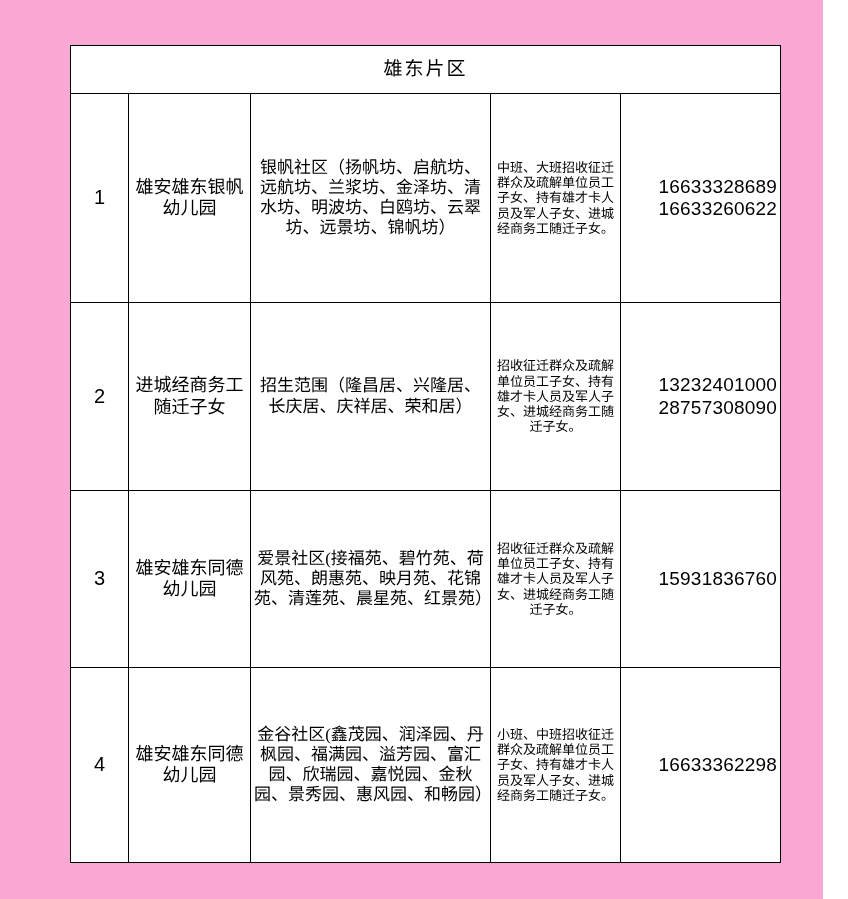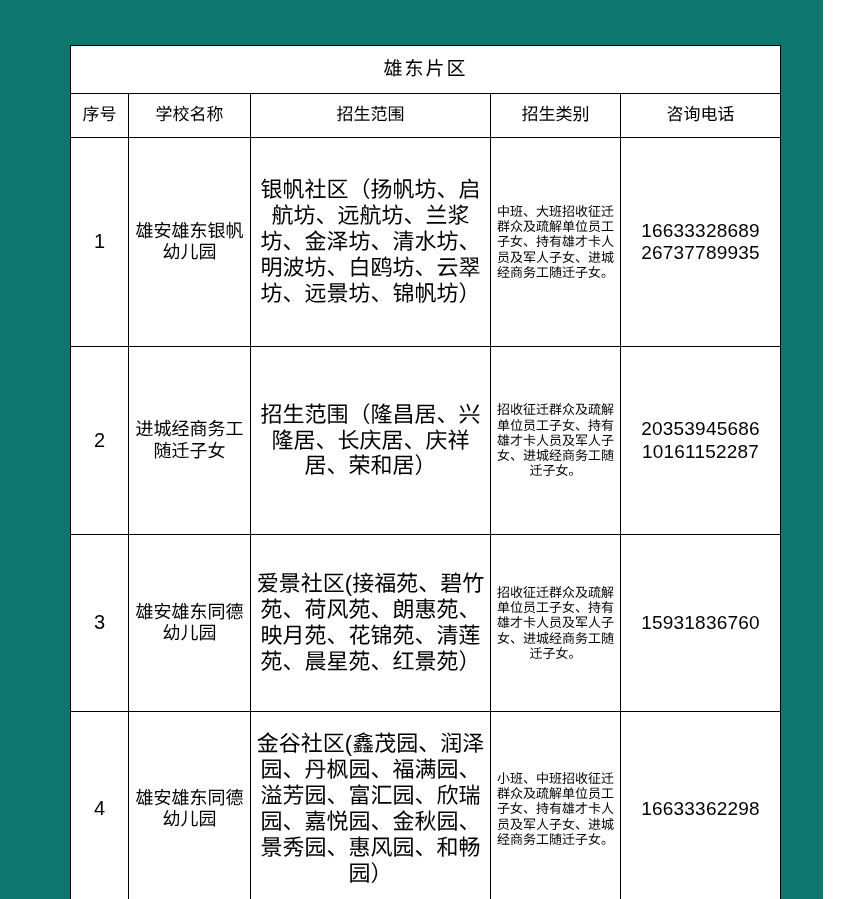--- a/index.html
+++ b/index.html
@@ -13,21 +13,21 @@
     background: #ffffff;
     font-family: "Liberation Sans", "DejaVu Sans", sans-serif;
     color: #000000;
     overflow: hidden;
   }
 
   .sheet {
     position: relative;
     width: 823px;
     height: 899px;
-    background: #0f766e;
+    background: #f9a8d4;
   }
 
   
   .table-wrap {
     position: absolute;
     left: 70px;
     top: 45px;
     width: 710px;
   }
 
@@ -73,36 +73,37 @@
 
   
   .idx-cell {
     font-size: 20px;
   }
   .school-cell {
     font-size: 18px;
     line-height: 1.3;
   }
   .scope-cell {
-    font-size: 22px;
+    font-size: 17px;
     line-height: 1.42;
     text-align: center;
+    font-family: Liberation Serif, serif;
   }
   .type-cell {
     font-size: 13px;
     line-height: 1.34;
     text-align: center;
   }
   .phone-cell {
     font-size: 19px;
     line-height: 1.35;
     letter-spacing: 0.2px;
   }
 
-  .phone-line { display: block; white-space: nowrap; }
+  .phone-line { display: block; white-space: nowrap; text-align: right; }
 
   
   tr.row-1 td { height: 204px; }
   tr.row-2 td { height: 183px; }
   tr.row-3 td { height: 172px; }
   tr.row-4 td { height: 190px; }
 </style>
 </head>
 <body>
 
@@ -114,47 +115,40 @@
         <col class="c-school">
         <col class="c-scope">
         <col class="c-type">
         <col class="c-phone">
       </colgroup>
       <tbody>
         <tr>
           <td class="title-cell" colspan="5">雄东片区</td>
         </tr>
 
-        <tr>
-          <td class="hdr-cell">序号</td>
-          <td class="hdr-cell">学校名称</td>
-          <td class="hdr-cell">招生范围</td>
-          <td class="hdr-cell">招生类别</td>
-          <td class="hdr-cell">咨询电话</td>
-        </tr>
 
         <tr class="row-1">
           <td class="idx-cell">1</td>
           <td class="school-cell">雄安雄东银帆幼儿园</td>
           <td class="scope-cell">银帆社区（扬帆坊、启航坊、远航坊、兰浆坊、金泽坊、清水坊、明波坊、白鸥坊、云翠坊、远景坊、锦帆坊）</td>
           <td class="type-cell">中班、大班招收征迁群众及疏解单位员工子女、持有雄才卡人员及军人子女、进城经商务工随迁子女。</td>
           <td class="phone-cell">
               <span class="phone-line">16633328689</span>
-              <span class="phone-line">26737789935</span>
+              <span class="phone-line">16633260622</span>
             </td>
         </tr>
 
         <tr class="row-2">
           <td class="idx-cell">2</td>
           <td class="school-cell">进城经商务工随迁子女</td>
           <td class="scope-cell">招生范围（隆昌居、兴隆居、长庆居、庆祥居、荣和居）</td>
           <td class="type-cell">招收征迁群众及疏解单位员工子女、持有雄才卡人员及军人子女、进城经商务工随迁子女。</td>
           <td class="phone-cell">
-              <span class="phone-line">20353945686</span>
-              <span class="phone-line">10161152287</span>
+              <span class="phone-line">13232401000</span>
+              <span class="phone-line">28757308090</span>
             </td>
         </tr>
 
         <tr class="row-3">
           <td class="idx-cell">3</td>
           <td class="school-cell">雄安雄东同德幼儿园</td>
           <td class="scope-cell">爱景社区(接福苑、碧竹苑、荷风苑、朗惠苑、映月苑、花锦苑、清莲苑、晨星苑、红景苑）</td>
           <td class="type-cell">招收征迁群众及疏解单位员工子女、持有雄才卡人员及军人子女、进城经商务工随迁子女。</td>
           <td class="phone-cell">
               <span class="phone-line">15931836760</span>

